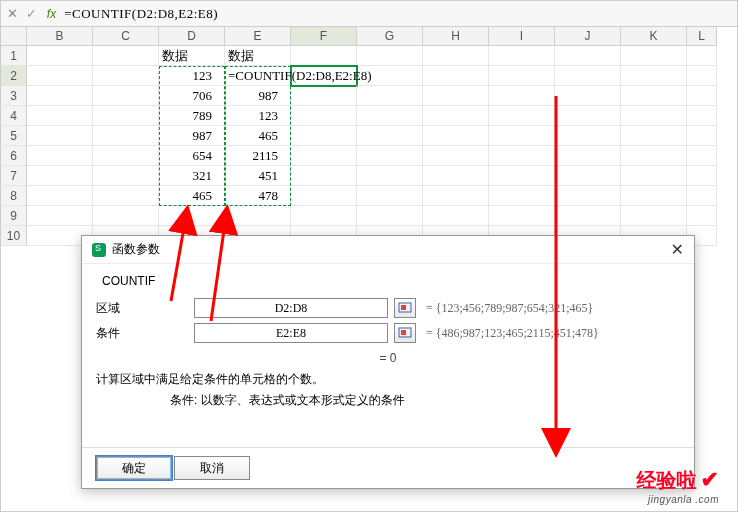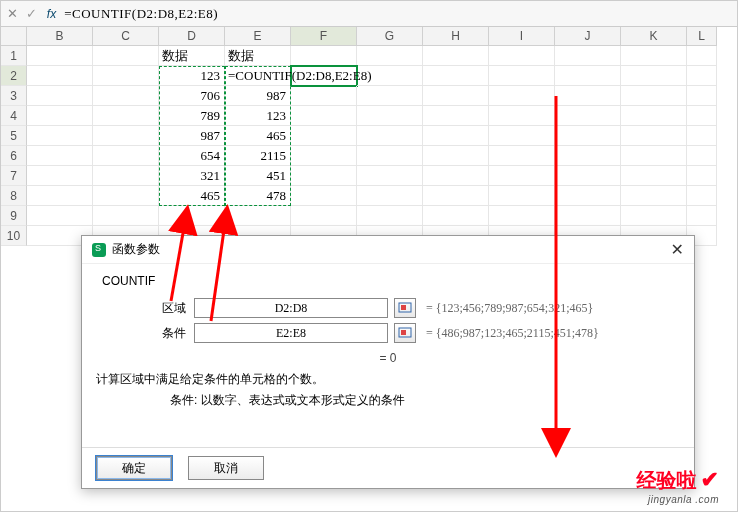--- a/index.html
+++ b/index.html
@@ -17,31 +17,31 @@
   
   .fbar {
     display: flex;
     align-items: center;
     height: 26px;
     border-bottom: 1px solid #ccc;
     background: #f7f7f7;
     padding-left: 6px;
   }
   .fbar .icons { display:flex; gap:8px; color:#888; font-size:13px; }
-  .fbar .fx { font-style: italic; margin: 0 8px 0 10px; color:#0c4a6e; }
+  .fbar .fx { font-style: italic; margin: 0 8px 0 10px; color:#4d7c0f; }
   .fbar .formula { font-family: SimSun, serif; font-size:13px; letter-spacing:0.5px; }
   
   .sheet { position: relative; }
   .colhdr { display:flex; height:19px; }
   .colhdr .rowhdr-corner { width:26px; border-right:1px solid #d0d0d0; border-bottom:1px solid #d0d0d0; background:#f3f3f3; }
   .colhdr .ch { width:66px; text-align:center; border-right:1px solid #d0d0d0; border-bottom:1px solid #d0d0d0; background:#f3f3f3; line-height:19px; color:#555; }
   .row { display:flex; height:20px; }
   .row .rh { width:26px; text-align:center; border-right:1px solid #d0d0d0; border-bottom:1px solid #e6e6e6; background:#f3f3f3; line-height:20px; color:#555;}
   .row .cell { width:66px; border-right:1px solid #e6e6e6; border-bottom:1px solid #e6e6e6; line-height:20px; padding-left:3px; font-family: SimSun, serif; font-size:13px; white-space:nowrap; overflow:visible; position:relative;}
-  .row .cell.num { text-align:right; padding-right:4px; }
+  .row .cell.num { text-align:right; padding-right:12px; }
   
   .sel { outline:2px solid #0a923c; outline-offset:-1px; }
   
   .ants {
     position:absolute;
     border:1.5px dashed #0a923c;
     pointer-events:none;
     background:transparent;
   }
   
@@ -59,21 +59,21 @@
     height:28px; padding:0 10px;
     border-bottom:1px solid #eee;
   }
   .dtitlebar .left { display:flex; align-items:center; gap:6px; }
   .sicon { width:14px; height:14px; background:#0a9c55; border-radius:3px; display:inline-block; position:relative;}
   .sicon::after { content:"S"; color:#fff; font-size:9px; position:absolute; left:3px; top:0;}
   .dclose { font-size:16px; line-height:16px; color:#333; }
   .dbody { padding:8px 14px 4px 14px; }
   .fname { margin:2px 0 10px 6px; font-size:12px; }
   .argrow { display:flex; align-items:center; margin-bottom:5px; }
-  .argrow .albl { width:98px; text-align:right; padding-right:8px; }
+  .argrow .albl { width:98px; padding-right:8px; }
   .argrow input {
     width:194px; height:20px; border:1px solid #888; padding:0 4px;
     font-family: SimSun, serif; font-size:12px;text-align:center;
   }
   .refbtn {
     width:22px; height:20px; border:1px solid #888; margin-left:6px;
     display:inline-flex; align-items:center; justify-content:center;
     background:linear-gradient(#fff,#e8e8e8);
   }
   .refbtn svg { width:14px; height:14px; }
@@ -81,21 +81,21 @@
   .midresult { text-align:center; margin:8px 0 6px 0; color:#444;}
   .desc { margin:6px 0 4px 0; }
   .desc2 { margin-left:74px; margin-bottom:10px; }
   .footer {
     border-top:1px solid #ddd;
     display:flex; align-items:center; justify-content:space-between;
     padding:8px 14px; position:absolute; left:0; right:0; bottom:0;
   }
   .footer .l { display:flex; flex-direction:column; gap:6px; }
   .link { color:#1a5bd0; text-decoration:underline; }
-  .btns { display:flex; gap:16px;align-items:flex-end; }
+  .btns { display:flex; gap:2px;align-items:flex-end; }
   .btn {
     width:76px; height:24px; border:1px solid #888;
     background:linear-gradient(#fff,#ececec);
     display:flex; align-items:center; justify-content:center;
   }
   .btn.primary { outline:1px solid #3b82d0; box-shadow:0 0 0 1px #8bb8ea inset; }
   
   .arrow-canvas { position:absolute; left:0; top:0; width:738px; height:512px; pointer-events:none;}
   
   .wm {

